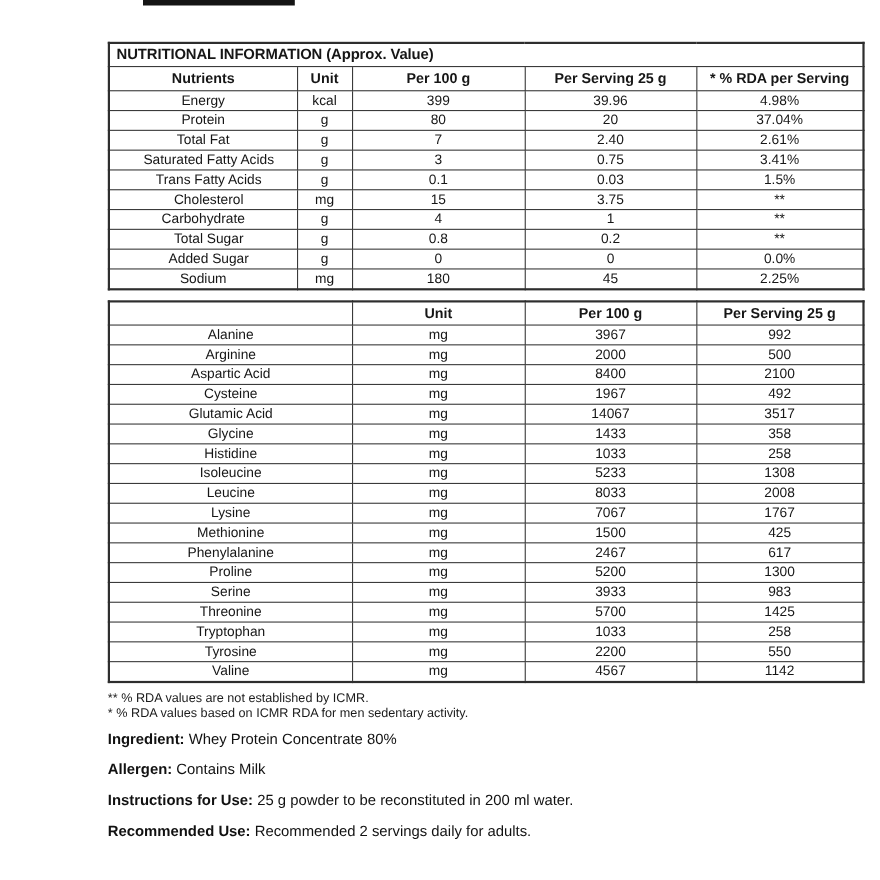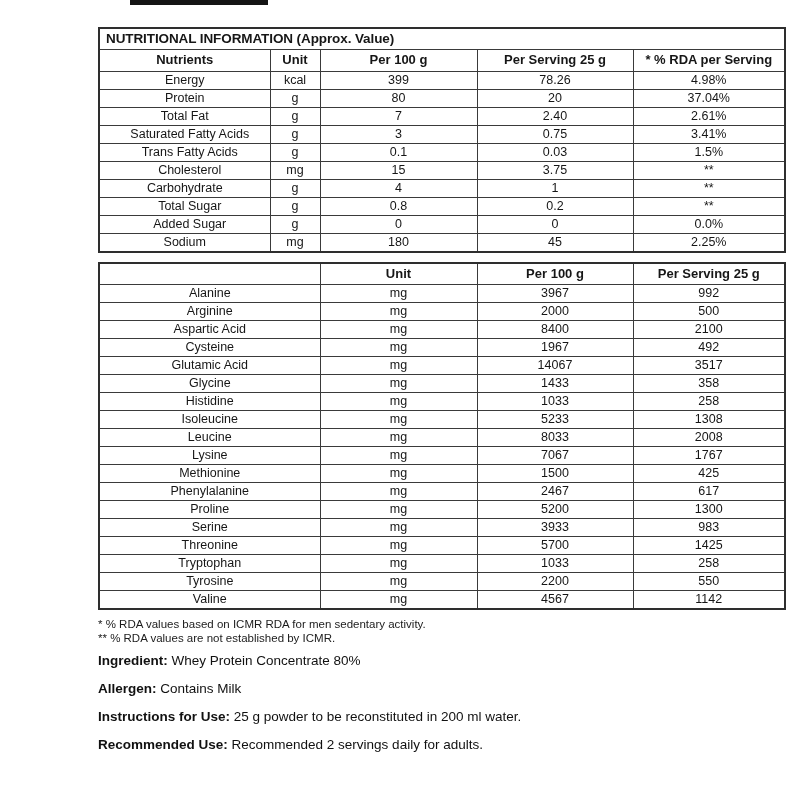--- a/index.html
+++ b/index.html
@@ -13,21 +13,21 @@
   }
   .page { position: relative; width: 800px; height: 800px; }
   .top-bar {
     position: absolute;
     left: 130px; top: 0;
     width: 138px; height: 5px;
     background: #141414;
   }
   .content {
     position: absolute;
-    left: 57px; top: 27px;
+    left: 57px; top: 38px;
     width: 692px;
     padding-left: 41px;
   }
   table {
     border-collapse: collapse;
     table-layout: fixed;
     width: 686px;
     border: 2px solid #2e2e2e;
   }
   th, td {
@@ -95,21 +95,21 @@
           <th>Per 100 g</th>
           <th>Per Serving 25 g</th>
           <th>* % RDA per Serving</th>
         </tr>
       </thead>
       <tbody>
           <tr>
             <td class="cell-name">Energy</td>
             <td class="cell-unit">kcal</td>
             <td class="cell-per100">399</td>
-            <td class="cell-serving">78.26</td>
+            <td class="cell-serving">39.96</td>
             <td class="cell-rda">4.98%</td>
           </tr>
           <tr>
             <td class="cell-name">Protein</td>
             <td class="cell-unit">g</td>
             <td class="cell-per100">80</td>
             <td class="cell-serving">20</td>
             <td class="cell-rda">37.04%</td>
           </tr>
           <tr>
@@ -292,22 +292,22 @@
           <tr>
             <td class="cell-name">Valine</td>
             <td class="cell-unit">mg</td>
             <td class="cell-per100">4567</td>
             <td class="cell-serving">1142</td>
           </tr>
         </tbody>
     </table>
 
     <div class="footnotes">
+      <div>** % RDA values are not established by ICMR.</div>
       <div>* % RDA values based on ICMR RDA for men sedentary activity.</div>
-      <div>** % RDA values are not established by ICMR.</div>
     </div>
 
     <div class="info">
       <p><b>Ingredient:</b><span> Whey Protein Concentrate 80%</span></p>
       <p><b>Allergen:</b><span> Contains Milk</span></p>
       <p><b>Instructions for Use:</b><span> 25 g powder to be reconstituted in 200 ml water.</span></p>
       <p><b>Recommended Use:</b><span> Recommended 2 servings daily for adults.</span></p>
     </div>
 
   </div>

